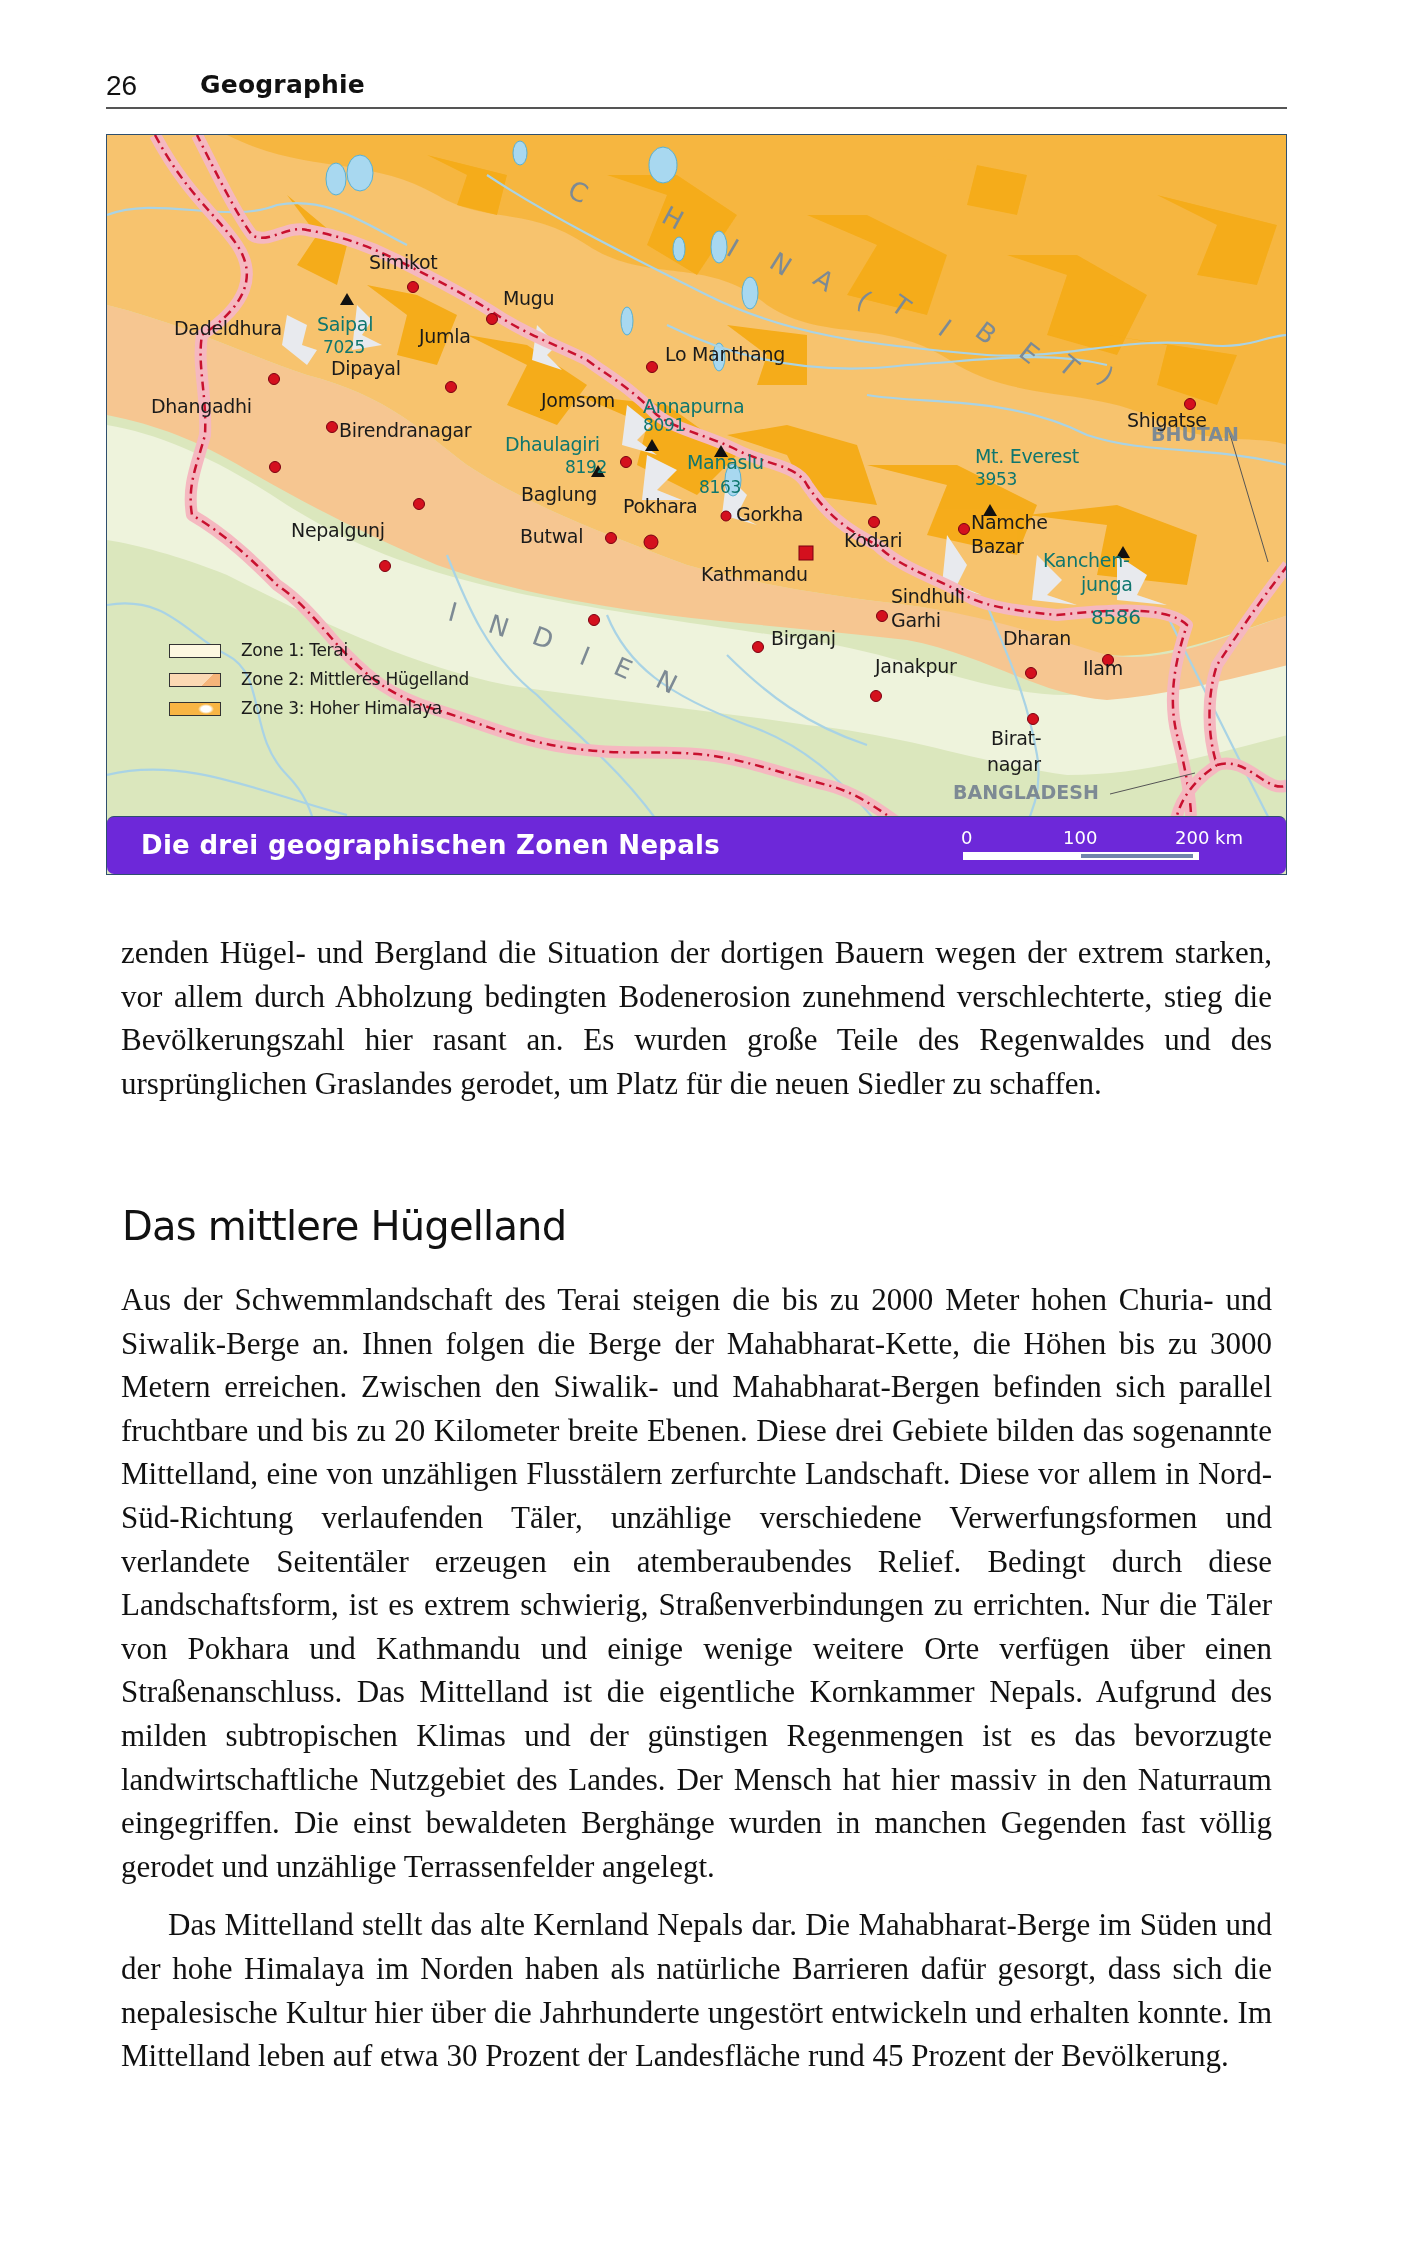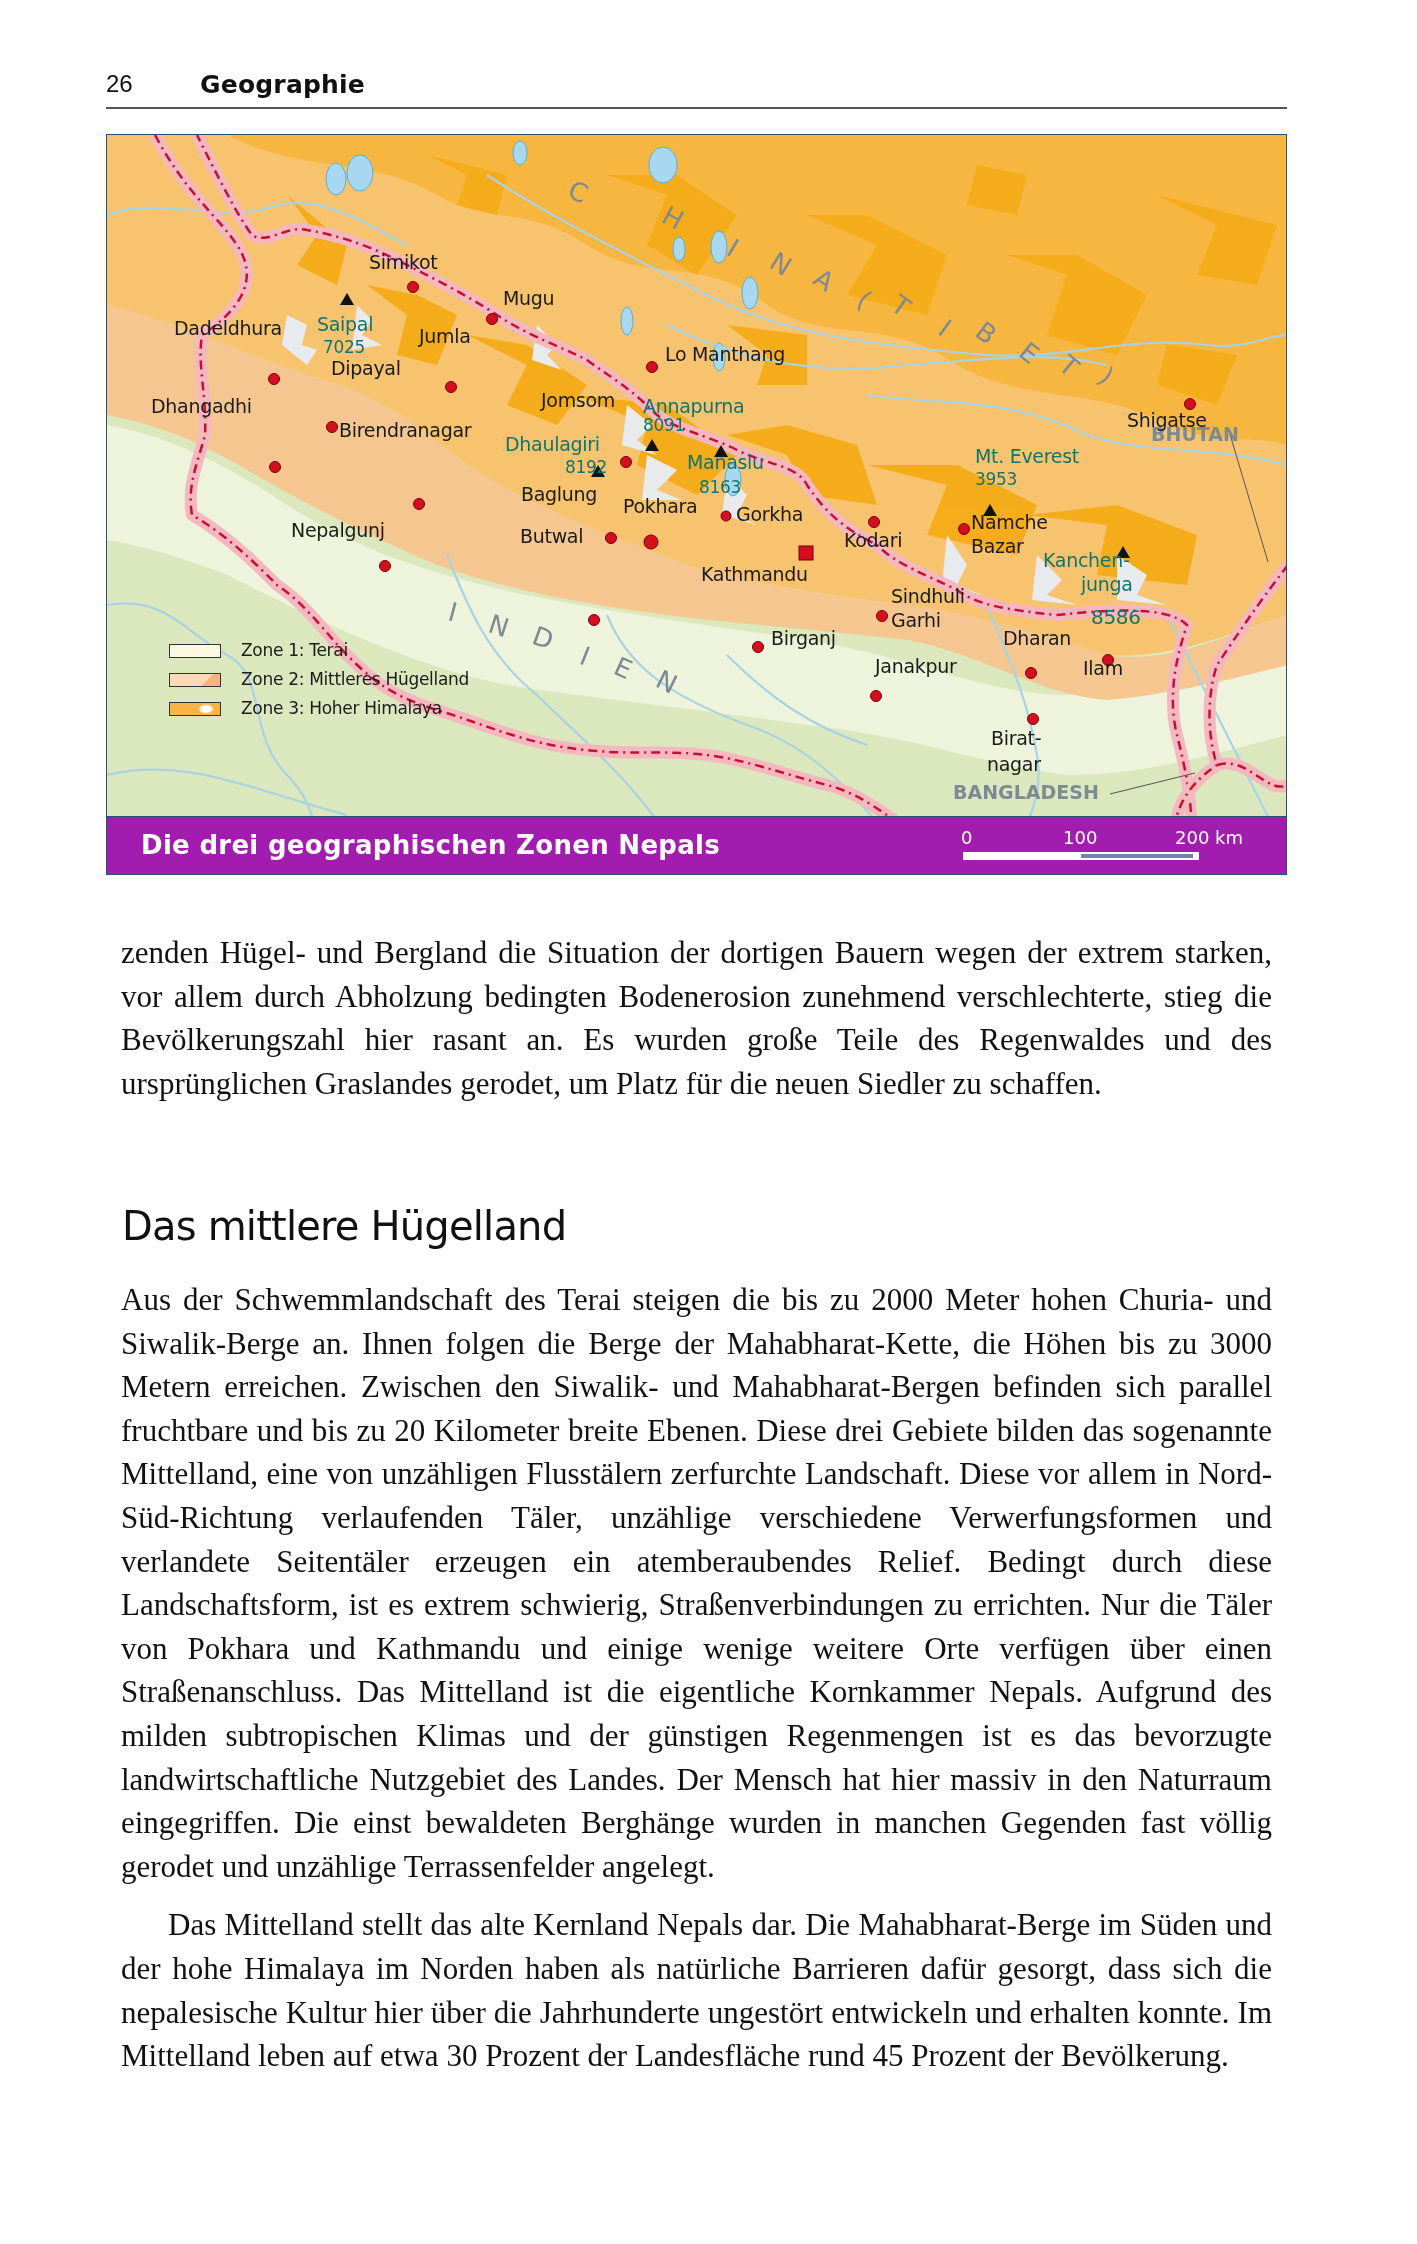--- a/index.html
+++ b/index.html
@@ -1,30 +1,30 @@
 <!DOCTYPE html>
 <html><head>
 <meta charset="utf-8">
 <style>
   html, body { margin:0; padding:0; background:#ffffff; }
   body { width:1417px; height:2244px; position:relative; overflow:hidden; font-family:"DejaVu Serif", serif; color:#111; }
   .page-header { position:absolute; left:106px; top:68px; width:1181px; height:39px; border-bottom:2px solid #555; }
-  .page-num { position:absolute; left:0; top:2px; font-family:"Liberation Sans", sans-serif; font-size:24px; color:#111; }
+  .page-num { position:absolute; left:0; top:2px; font-family:"Liberation Sans", sans-serif; font-size:28px; color:#111; }
   .running-title { position:absolute; left:94px; top:2px; font-family:"DejaVu Sans", sans-serif; font-weight:bold; font-size:25px; color:#111; letter-spacing:0.2px; }
   .map-frame { position:absolute; left:106px; top:134px; width:1181px; height:741px; border:1.5px solid #2f4f6e; box-sizing:border-box; overflow:hidden; background:#dbe7bd; }
   .map-svg { position:absolute; left:0; top:0; }
   .lbl { position:absolute; font-family:"DejaVu Sans", sans-serif; font-size:19px; color:#1b1b1b; white-space:nowrap; line-height:1; letter-spacing:-0.3px; }
   .peak { color:#0f766e; }
   .country { position:absolute; font-family:"DejaVu Sans", sans-serif; font-weight:bold; font-size:19px; color:#7d8a94; line-height:1; }
   .bigletter { position:absolute; font-family:"DejaVu Sans", sans-serif; font-size:26px; color:#7d8a94; line-height:1; }
   .legend { position:absolute; left:62px; top:505px; }
   .legend-row { position:relative; height:29px; }
   .legend-swatch { position:absolute; left:0; top:4px; width:52px; height:14px; border:1.5px solid #333; box-sizing:border-box; }
   .legend-label { position:absolute; left:72px; top:0; font-family:"DejaVu Sans", sans-serif; font-size:17px; color:#1b1b1b; white-space:nowrap; letter-spacing:-0.3px; }
-  .caption-bar { position:absolute; left:0; bottom:0; width:100%; height:57px; background:#a21caf; border-top:1.5px solid #2f4f6e; }
+  .caption-bar { position:absolute; left:0; bottom:0; width:100%; height:57px; background:#6d28d9; border-top:1.5px solid #2f4f6e;border-radius:7px; }
   .caption-text { position:absolute; left:34px; top:13px; font-family:"DejaVu Sans", sans-serif; font-size:26px; font-weight:bold; color:#ffffff; letter-spacing:0.3px; }
   .scale { position:absolute; left:852px; top:8px; width:330px; height:40px; }
   .scale-num { position:absolute; top:2px; font-family:"DejaVu Sans", sans-serif; font-size:18px; color:#ffffff; }
   .scale-bar { position:absolute; left:4px; top:27px; width:236px; height:8px; background:#ffffff; }
   .scale-bar-inner { position:absolute; left:118px; top:2px; width:112px; height:4px; background:#7184ad; }
   .body-text { position:absolute; left:106px; width:1181px; font-family:"Liberation Serif", serif; font-size:31px; line-height:43.6px; color:#111; text-align:justify; }
   .body-text p { margin:15px; }
   .body-text p.indent { text-indent:47px; }
   .section-heading { position:absolute; left:106px; top:1187px; font-family:"DejaVu Sans", sans-serif; font-weight:normal; font-size:40px; color:#111; letter-spacing:-0.8px; margin:16px; }
 </style>

